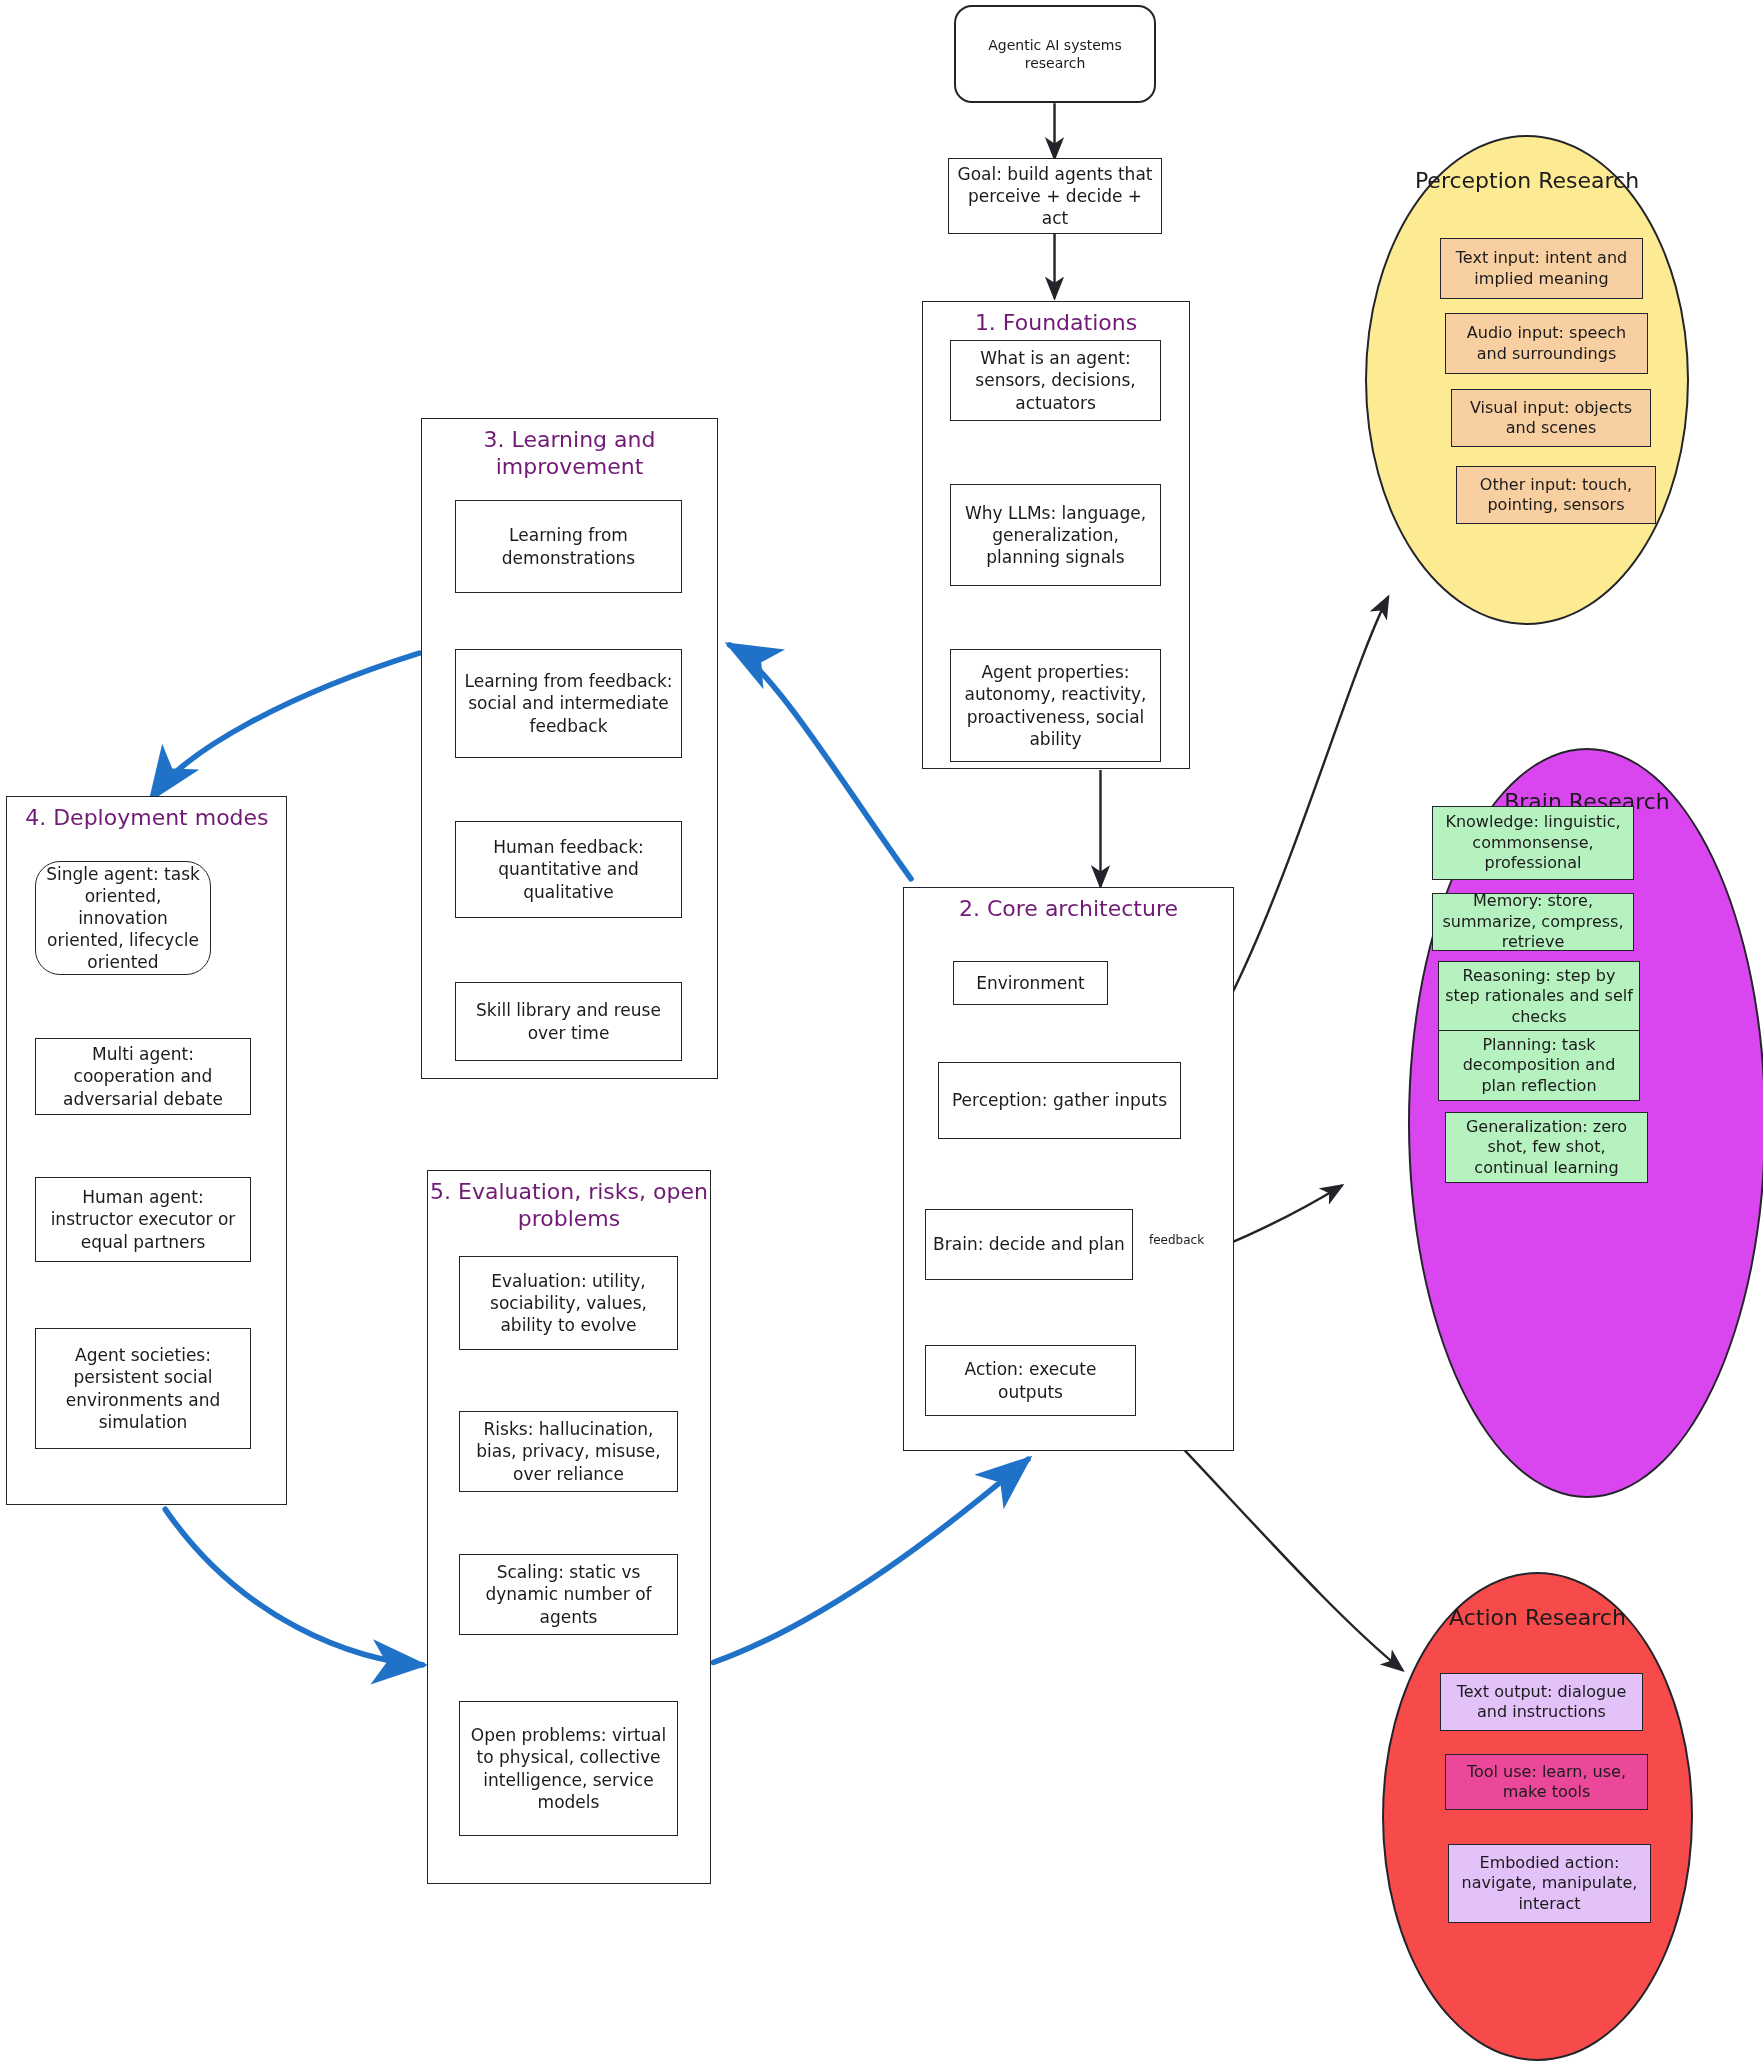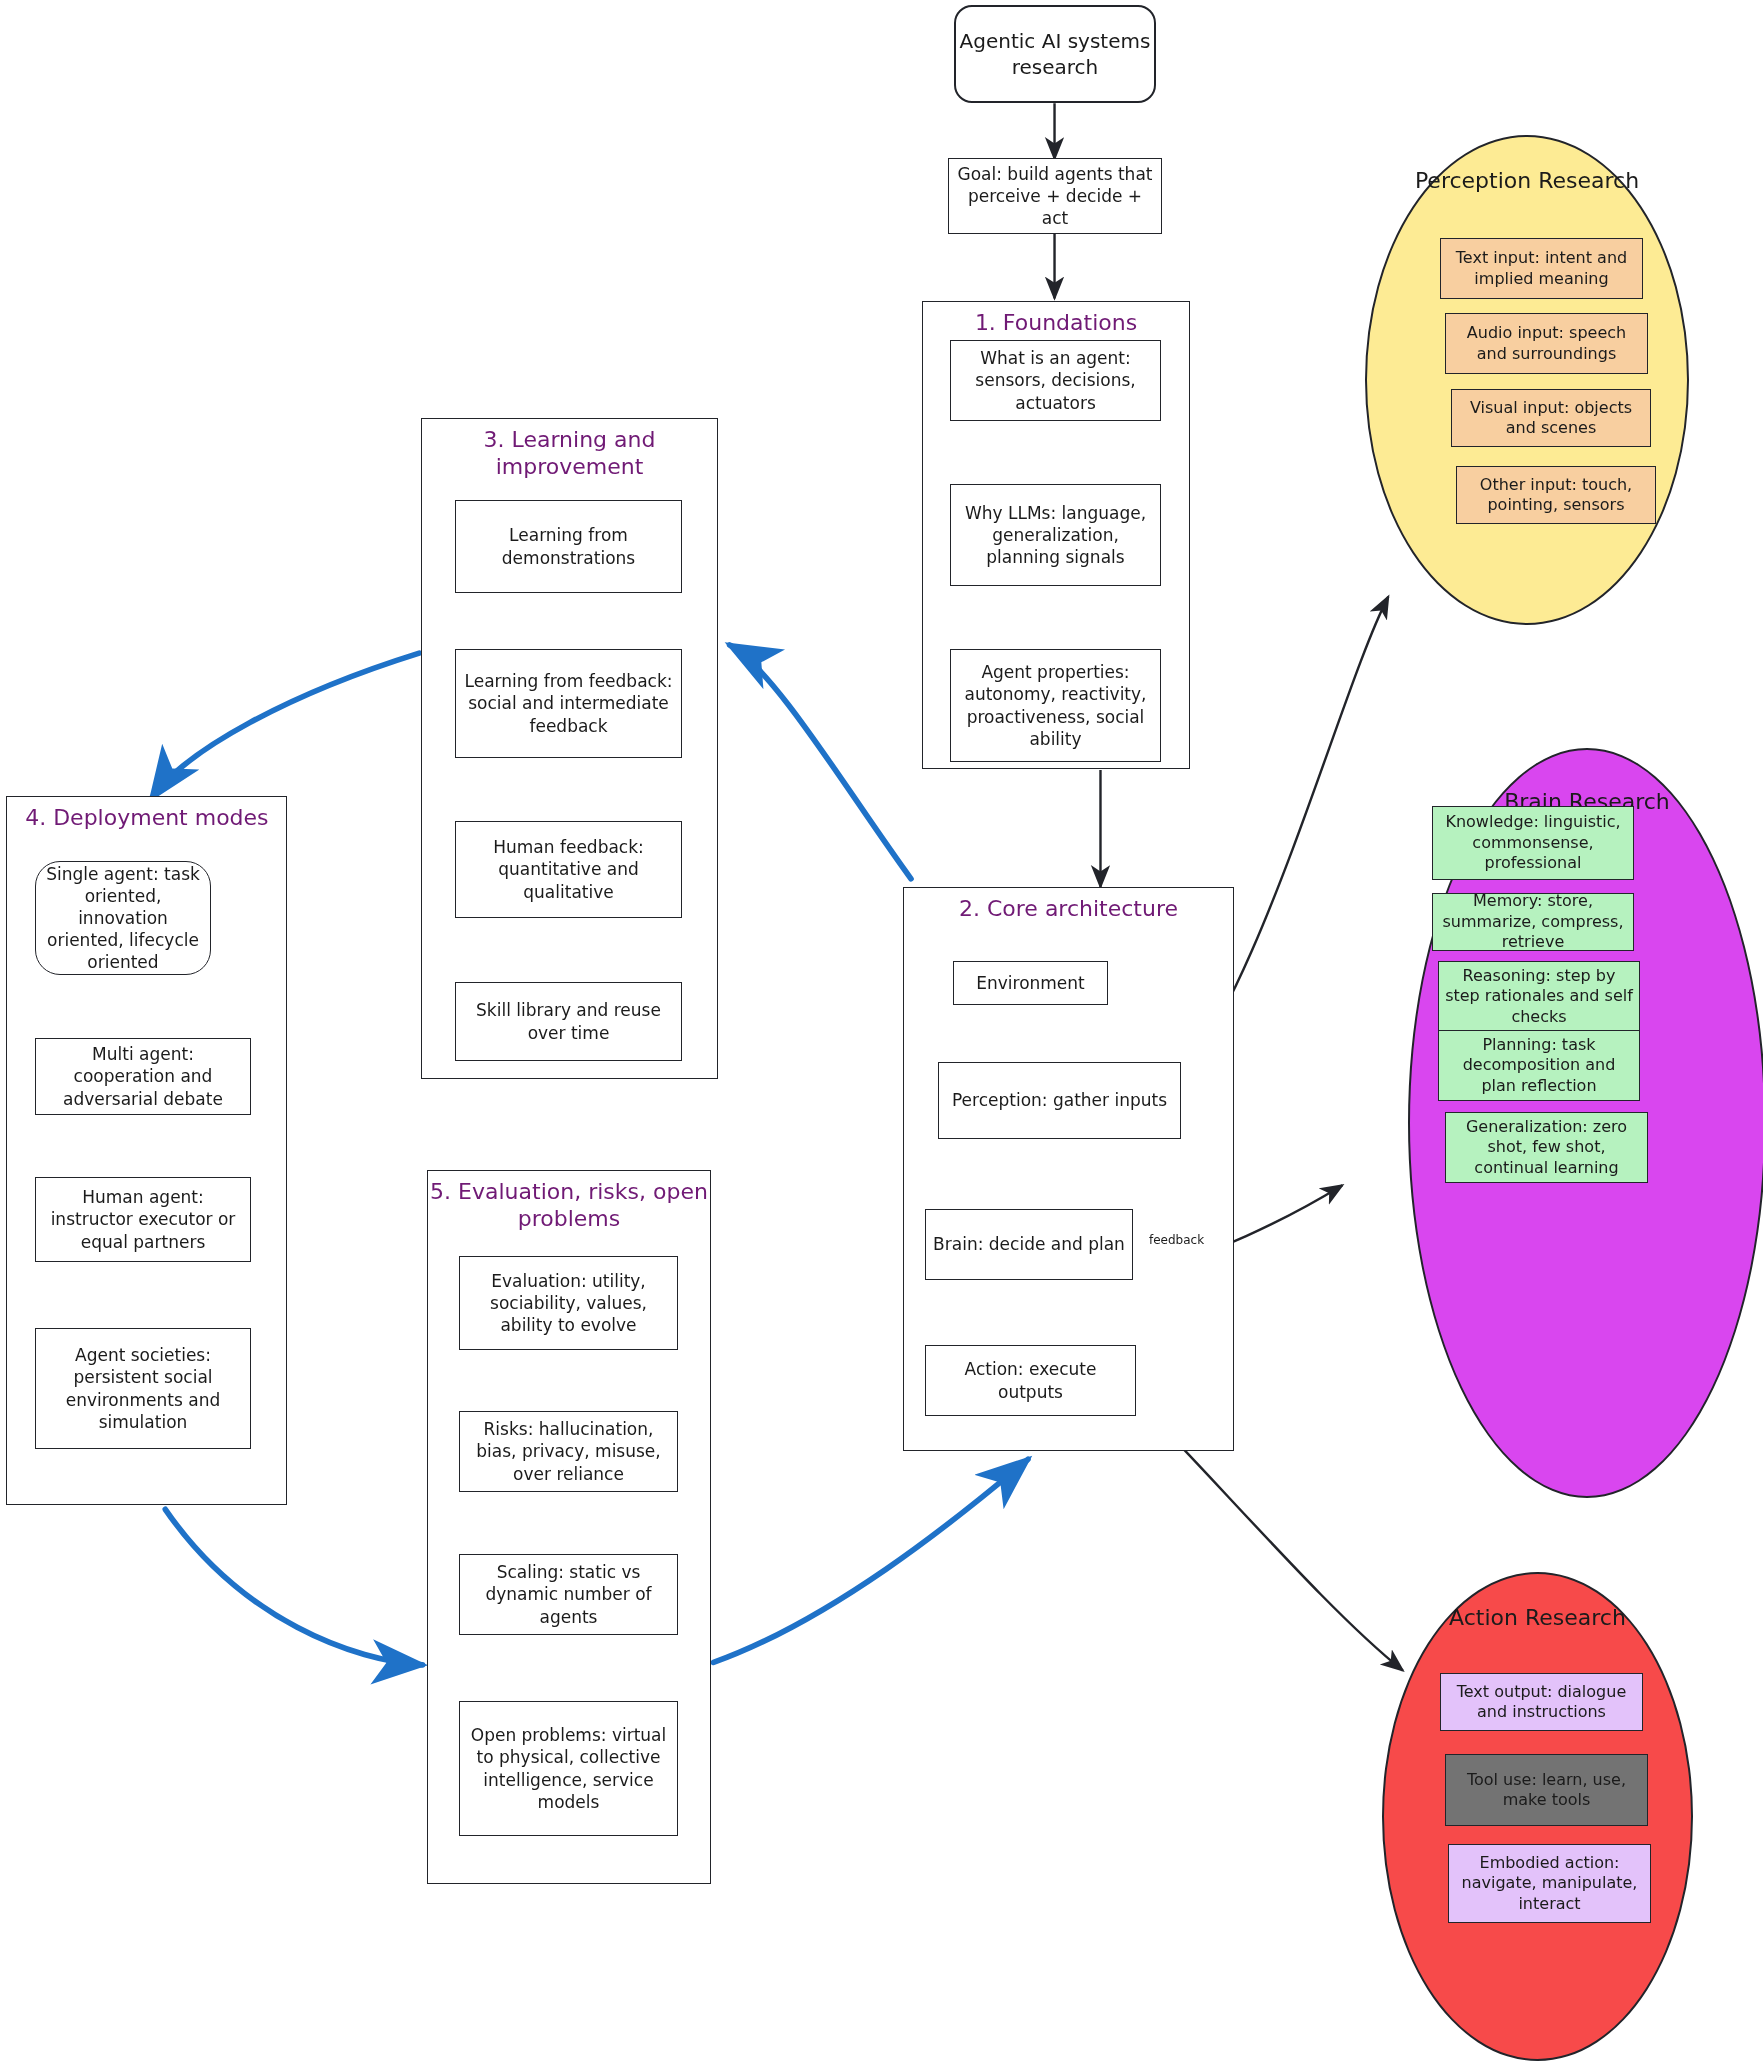--- a/index.html
+++ b/index.html
@@ -41,21 +41,21 @@
     border: 1.6px solid #22242a;
     padding: 4.8px 6.4px;
     line-height: 1.30;
     font-size: 17px;
   }
   
   .rounded {
     background: #ffffff;
     border: 2.4px solid #22242a;
     border-radius: 18px;
-    font-size: 20px;
+    font-size: 14px;
     line-height: 1.30;
   }
   
   .group {
     position: absolute;
     box-sizing: border-box;
     background: #ffffff;
     border: 1.6px solid #22242a;
   }
   .group-title {
@@ -288,21 +288,21 @@
   <div class="pill" style="left:1445px; top:1112px; width:203px; height:71px; background:#b6f2bf;">
     <span>Generalization: zero shot, few shot, continual learning</span>
   </div>
 
   <div class="ellipse" style="left:1382px; top:1572px; width:311px; height:489px; background:#f74a4a;">
     <div class="ellipse-title" style="top:31px;">Action Research</div>
   </div>
   <div class="pill" style="left:1440px; top:1673px; width:203px; height:58px; background:#e3c2fa;">
     <span>Text output: dialogue and instructions</span>
   </div>
-  <div class="pill" style="left:1445px; top:1754px; width:203px; height:72px; background:#737373;align-items:center;">
+  <div class="pill" style="left:1445px; top:1754px; width:203px; height:56px; background:#ec4899;align-items:center;">
     <span>Tool use: learn, use, make tools</span>
   </div>
   <div class="pill" style="left:1448px; top:1844px; width:203px; height:79px; background:#e3c2fa;">
     <span>Embodied action: navigate, manipulate, interact</span>
   </div>
 
 </div>
 
 
 </body></html>

